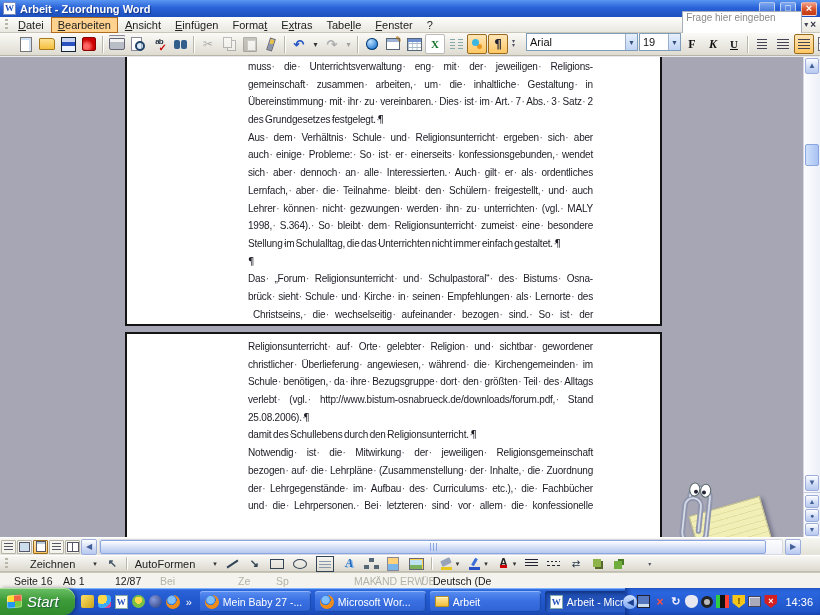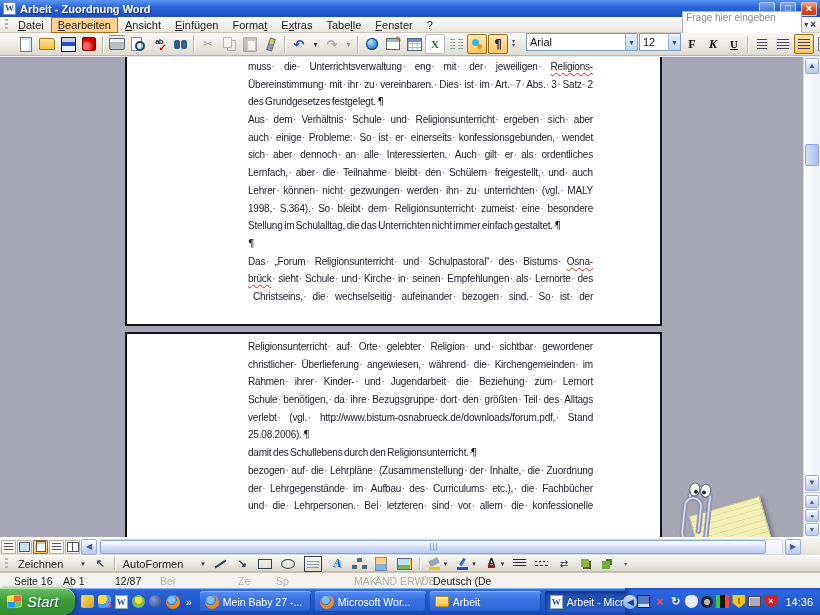--- a/index.html
+++ b/index.html
@@ -104,21 +104,21 @@
   .page{position:absolute;left:125px;width:537px;background:#fff;border:2px solid #141414;border-top:none}
   #page1{top:0;height:269px}
   #page2{top:275px;height:212px;border-top:2px solid #141414;border-bottom:none}
   .textcol{position:absolute;left:121px;width:345px;top:0}
   #page1 .textcol{padding-top:1px}
   #page2 .textcol{padding-top:4px}
   .line{height:17.7px;line-height:17.7px;font-size:10px;letter-spacing:-0.2px;word-spacing:-1px;
     color:#1b1b24;white-space:nowrap}
   .line.just{text-align:justify;text-align-last:justify}
   .dot{display:inline-block;width:0;overflow:visible;color:#5a5964;transform:translateX(.5px)}
-  .sq{text-decoration:underline;text-decoration-style:wavy;text-decoration-color:#e02020;text-decoration-thickness:1px;text-underline-offset:2px}
+  .sq{text-decoration-style:wavy;text-decoration-color:#e02020;text-decoration-thickness:1px;text-underline-offset:2px}
   .pil{font-family:"DejaVu Sans",sans-serif}
 
   
   #vscroll{position:absolute;right:0;top:0;bottom:0;width:17px;display:flex;flex-direction:column;
     background:linear-gradient(90deg,#fdfdff,#eef0f8);border-left:1px solid #d6d6e0}
   .sbtn{height:16px;margin:1px;border:1px solid #9daedd;border-radius:2px;color:#44609a;font-size:8px;line-height:1;
     display:flex;align-items:center;justify-content:center;background:linear-gradient(#fdfeff,#cfdbf6 60%,#b7c8ef);flex:0 0 auto}
   .sbtn.mini{height:13px;font-size:7px}
   #vtrack{flex:1;position:relative}
   #vthumb{position:absolute;top:69px;left:1px;right:1px;height:22px;border:1px solid #8aa6e0;border-radius:2px;
@@ -143,21 +143,21 @@
   .ic-view-reading::before{content:'';width:10px;height:8px;border:1px solid #556;background:linear-gradient(90deg,#fff 0 4px,#556 4px 5px,#fff 5px)}
   .harrow{width:16px;height:16px;margin:0 1px;border:1px solid #9daedd;border-radius:2px;color:#44609a;font-size:8px;
     display:flex;align-items:center;justify-content:center;background:linear-gradient(#fdfeff,#cfdbf6 60%,#b7c8ef);flex:0 0 auto}
   #htrack{flex:1;position:relative;height:16px;margin:0 1px;background:linear-gradient(#fdfdff,#eef0f8);border:1px solid #d8d8e4;border-radius:2px}
   #hthumb{position:absolute;left:0;top:0;bottom:0;right:16px;border:1px solid #8aa6e0;border-radius:2px;
     background:linear-gradient(#fdfeff,#cfdbf6 60%,#b7c8ef);display:flex;align-items:center;justify-content:center;gap:2px}
   #hthumb i{width:1px;height:8px;background:#8aa6e0}
   .hcorner{width:18px;height:16px;flex:0 0 auto}
 
   
-  #drawbar{position:absolute;left:0;top:555px;right:0;height:17px;display:flex;align-items:center;gap:3px;
+  #drawbar{position:absolute;left:0;top:555px;right:0;height:17px;display:flex;align-items:center;gap:15px;
     background:linear-gradient(#f8f7f4,#dcd9cf);border-top:1px solid #fff;border-bottom:1px solid #c0bdb0;padding-left:2px;font-size:11px}
   .dbtn{height:15px;padding:0 3px;display:flex;align-items:center;gap:2px;border:1px solid transparent;border-radius:2px;position:relative;flex:0 0 auto;color:#222}
   .dbtn.tsep{width:2px;height:13px;padding:0;margin:0 2px;background:linear-gradient(90deg,#b9b6aa 0 1px,#fff 1px);border:none}
   .dbtn.witharrow::after{content:'▾';font-size:7px;color:#333;margin-left:1px}
   .dlabel:empty{display:none}
   .dico{display:flex;align-items:center;justify-content:center;position:relative;min-width:13px;height:13px}
   .ic-select-arrow::before{content:'↖';font-size:11px;color:#456;font-weight:700}
   .ic-line::before{content:'';width:13px;height:2px;background:#345;transform:rotate(-33deg)}
   .ic-arrow::before{content:'↘';font-weight:700;color:#345;font-size:11px}
   .ic-rectangle::before{content:'';width:12px;height:8px;border:1px solid #345}
@@ -299,21 +299,21 @@
   <span class="tbstub">
       <span>▾</span>
       <span>▾</span>
     </span>
   <span class="drag"></span>
   <span class="combo" id="fontcombo">
     <span class="cval">Arial</span>
     <span class="carr">▼</span>
   </span>
   <span class="combo" id="sizecombo">
-    <span class="cval">12</span>
+    <span class="cval">19</span>
     <span class="carr">▼</span>
   </span>
   <span style="display:flex;align-items:center;gap:1px">
 
   <span class="tb ic-bold"></span>
       <span class="tb ic-italic"></span>
       <span class="tb ic-underline"></span>
       <span class="tb tsep"></span>
       <span class="tb ic-align-center"></span>
       <span class="tb ic-align-right"></span>
@@ -321,45 +321,46 @@
       <span class="tb ic-borders"></span>
     </span>
 
 </div>
 
 <div id="docarea">
   <div class="page" id="page1">
     <div class="textcol">
 
     <div class="line just">muss<span class="dot">·</span> die<span class="dot">·</span> Unterrichtsverwaltung<span class="dot">·</span> eng<span class="dot">·</span> mit<span class="dot">·</span> der<span class="dot">·</span> jeweiligen<span class="dot">·</span> <span class="sq">Religions-</span></div>
+        <div class="line just"><span class="sq">gemeinschaft</span><span class="dot">·</span> zusammen<span class="dot">·</span> arbeiten,<span class="dot">·</span> um<span class="dot">·</span> die<span class="dot">·</span> inhaltliche<span class="dot">·</span> Gestaltung<span class="dot">·</span> in</div>
         <div class="line just">Übereinstimmung<span class="dot">·</span> mit<span class="dot">·</span> ihr<span class="dot">·</span> zu<span class="dot">·</span> vereinbaren.<span class="dot">·</span> Dies<span class="dot">·</span> ist<span class="dot">·</span> im<span class="dot">·</span> Art.<span class="dot">·</span> 7<span class="dot">·</span> Abs.<span class="dot">·</span> 3<span class="dot">·</span> Satz<span class="dot">·</span> 2</div>
         <div class="line">des<span class="dot">·</span> Grundgesetzes<span class="dot">·</span> festgelegt.<span class="dot">·</span> <span class="pil">¶</span></div>
         <div class="line just">Aus<span class="dot">·</span> dem<span class="dot">·</span> Verhältnis<span class="dot">·</span> Schule<span class="dot">·</span> und<span class="dot">·</span> Religionsunterricht<span class="dot">·</span> ergeben<span class="dot">·</span> sich<span class="dot">·</span> aber</div>
         <div class="line just">auch<span class="dot">·</span> einige<span class="dot">·</span> Probleme:<span class="dot">·</span> So<span class="dot">·</span> ist<span class="dot">·</span> er<span class="dot">·</span> einerseits<span class="dot">·</span> konfessionsgebunden,<span class="dot">·</span> wendet</div>
         <div class="line just">sich<span class="dot">·</span> aber<span class="dot">·</span> dennoch<span class="dot">·</span> an<span class="dot">·</span> alle<span class="dot">·</span> Interessierten.<span class="dot">·</span> Auch<span class="dot">·</span> gilt<span class="dot">·</span> er<span class="dot">·</span> als<span class="dot">·</span> ordentliches</div>
         <div class="line just">Lernfach,<span class="dot">·</span> aber<span class="dot">·</span> die<span class="dot">·</span> Teilnahme<span class="dot">·</span> bleibt<span class="dot">·</span> den<span class="dot">·</span> Schülern<span class="dot">·</span> freigestellt,<span class="dot">·</span> und<span class="dot">·</span> auch</div>
         <div class="line just">Lehrer<span class="dot">·</span> können<span class="dot">·</span> nicht<span class="dot">·</span> gezwungen<span class="dot">·</span> werden<span class="dot">·</span> ihn<span class="dot">·</span> zu<span class="dot">·</span> unterrichten<span class="dot">·</span> (vgl.<span class="dot">·</span> MALY</div>
         <div class="line just">1998,<span class="dot">·</span> S.364).<span class="dot">·</span> So<span class="dot">·</span> bleibt<span class="dot">·</span> dem<span class="dot">·</span> Religionsunterricht<span class="dot">·</span> zumeist<span class="dot">·</span> eine<span class="dot">·</span> besondere</div>
         <div class="line">Stellung<span class="dot">·</span> im<span class="dot">·</span> Schulalltag,<span class="dot">·</span> die<span class="dot">·</span> das<span class="dot">·</span> Unterrichten<span class="dot">·</span> nicht<span class="dot">·</span> immer<span class="dot">·</span> einfach<span class="dot">·</span> gestaltet.<span class="dot">·</span> <span class="pil">¶</span></div>
         <div class="line"><span class="pil">¶</span></div>
         <div class="line just">Das<span class="dot">·</span> „Forum<span class="dot">·</span> Religionsunterricht<span class="dot">·</span> und<span class="dot">·</span> Schulpastoral“<span class="dot">·</span> des<span class="dot">·</span> Bistums<span class="dot">·</span> <span class="sq">Osna-</span></div>
         <div class="line just"><span class="sq">brück</span><span class="dot">·</span> sieht<span class="dot">·</span> Schule<span class="dot">·</span> und<span class="dot">·</span> Kirche<span class="dot">·</span> in<span class="dot">·</span> seinen<span class="dot">·</span> Empfehlungen<span class="dot">·</span> als<span class="dot">·</span> Lernorte<span class="dot">·</span> des</div>
         <div class="line just" style="padding-left: 5px;">Christseins,<span class="dot">·</span> die<span class="dot">·</span> wechselseitig<span class="dot">·</span> aufeinander<span class="dot">·</span> bezogen<span class="dot">·</span> sind.<span class="dot">·</span> So<span class="dot">·</span> ist<span class="dot">·</span> der</div>
       </div>
   </div>
   <div class="page" id="page2">
     <div class="textcol">
 
     <div class="line just">Religionsunterricht<span class="dot">·</span> auf<span class="dot">·</span> Orte<span class="dot">·</span> gelebter<span class="dot">·</span> Religion<span class="dot">·</span> und<span class="dot">·</span> sichtbar<span class="dot">·</span> gewordener</div>
         <div class="line just">christlicher<span class="dot">·</span> Überlieferung<span class="dot">·</span> angewiesen,<span class="dot">·</span> während<span class="dot">·</span> die<span class="dot">·</span> Kirchengemeinden<span class="dot">·</span> im</div>
-        <div class="line just">Rahmen<span class="dot">·</span> ihrer<span class="dot">·</span> Kinder-<span class="dot">·</span> und<span class="dot">·</span> Jugendarbeit<span class="dot">·</span> die<span class="dot">·</span> Beziehung<span class="dot">·</span> zum<span class="dot">·</span> Lernort</div>
         <div class="line just">Schule<span class="dot">·</span> benötigen,<span class="dot">·</span> da<span class="dot">·</span> ihre<span class="dot">·</span> Bezugsgruppe<span class="dot">·</span> dort<span class="dot">·</span> den<span class="dot">·</span> größten<span class="dot">·</span> Teil<span class="dot">·</span> des<span class="dot">·</span> Alltags</div>
         <div class="line just">verlebt<span class="dot">·</span> (vgl.<span class="dot">·</span> http://www.bistum-osnabrueck.de/downloads/forum.pdf,<span class="dot">·</span> Stand</div>
         <div class="line">25.08.2006).<span class="dot">·</span> <span class="pil">¶</span></div>
         <div class="line">damit<span class="dot">·</span> des<span class="dot">·</span> Schullebens<span class="dot">·</span> durch<span class="dot">·</span> den<span class="dot">·</span> Religionsunterricht.<span class="dot">·</span> <span class="pil">¶</span></div>
+        <div class="line just">Notwendig<span class="dot">·</span> ist<span class="dot">·</span> die<span class="dot">·</span> Mitwirkung<span class="dot">·</span> der<span class="dot">·</span> jeweiligen<span class="dot">·</span> Religionsgemeinschaft</div>
         <div class="line just">bezogen<span class="dot">·</span> auf<span class="dot">·</span> die<span class="dot">·</span> Lehrpläne<span class="dot">·</span> (Zusammenstellung<span class="dot">·</span> der<span class="dot">·</span> Inhalte,<span class="dot">·</span> die<span class="dot">·</span> Zuordnung</div>
         <div class="line just">der<span class="dot">·</span> Lehrgegenstände<span class="dot">·</span> im<span class="dot">·</span> Aufbau<span class="dot">·</span> des<span class="dot">·</span> Curriculums<span class="dot">·</span> etc.),<span class="dot">·</span> die<span class="dot">·</span> Fachbücher</div>
         <div class="line just">und<span class="dot">·</span> die<span class="dot">·</span> Lehrpersonen.<span class="dot">·</span> Bei<span class="dot">·</span> letzteren<span class="dot">·</span> sind<span class="dot">·</span> vor<span class="dot">·</span> allem<span class="dot">·</span> die<span class="dot">·</span> konfessionelle</div>
       </div>
   </div>
 
   <div id="clippy">
     <div id="clipnote"></div>
     <svg id="clipsvg" width="52" height="78" viewBox="0 0 52 78">
       <g transform="rotate(6 26 39)">

